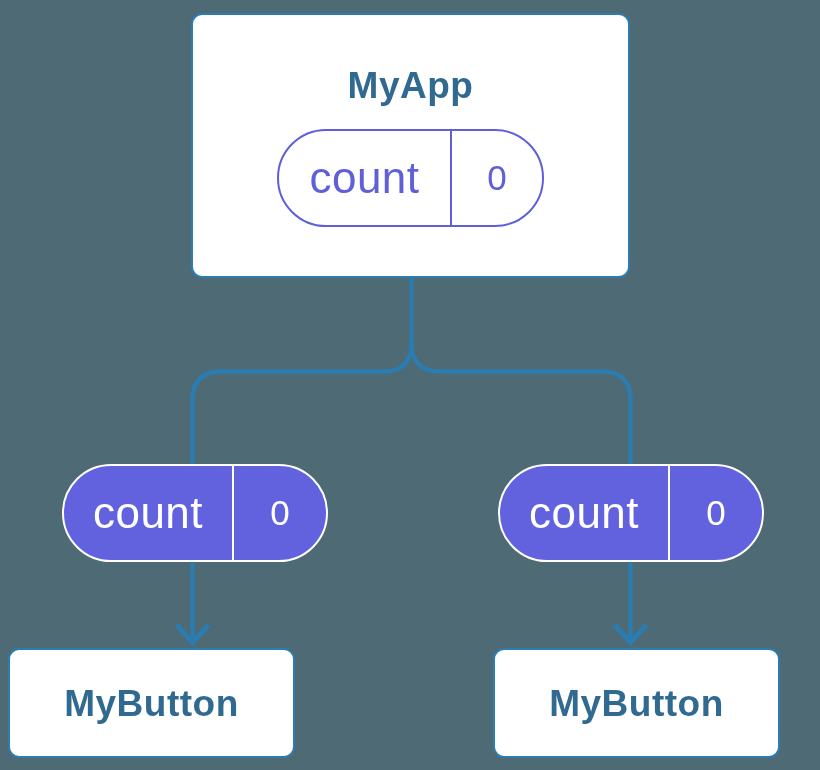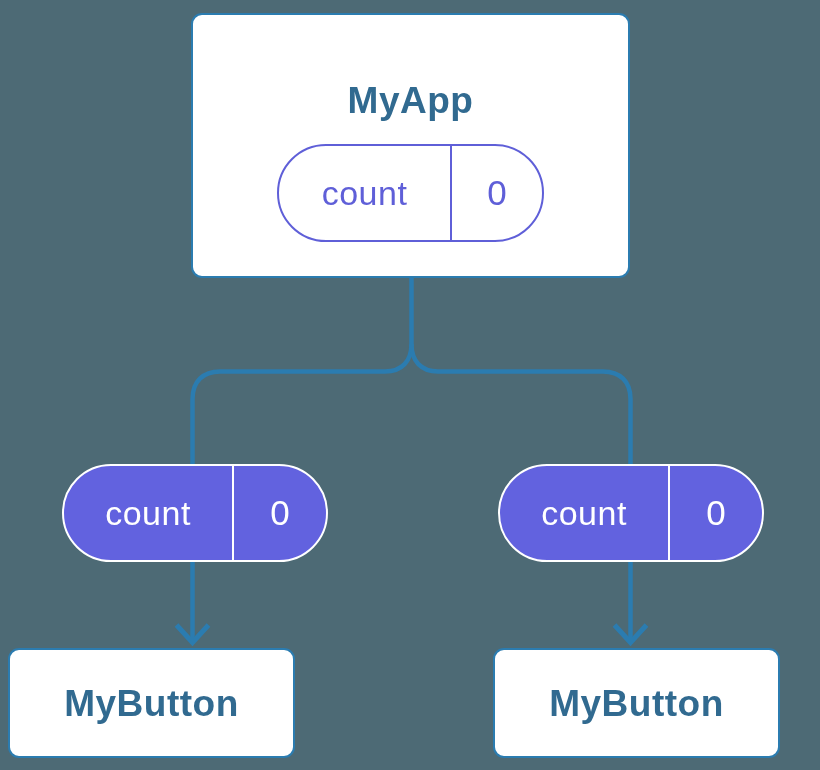--- a/index.html
+++ b/index.html
@@ -35,21 +35,21 @@
     left: 191px; top: 13px;
     width: 439px; height: 265px;
   }
   .card-title {
     font-size: 37px;
     font-weight: 600;
     color: #316A90;
     letter-spacing: 0.5px;
     line-height: 1;
   }
-  .card-root .card-title { margin-top: 67px; }
+  .card-root .card-title { margin-top: 52px; }
   .pill {
     box-sizing: border-box;
     border-radius: 49px;
     display: flex;
     align-items: stretch;
     overflow: hidden;
     z-index: 3;
   }
   .pill-outline {
     width: 267px; height: 98px;
@@ -68,21 +68,21 @@
     color: #ffffff;
   }
   .pill-filled-left  { left: 62px; }
   .pill-filled-right { left: 498px; }
   .pill-filled .pill-left { border-right: 2.5px solid #ffffff; }
   .pill-left {
     width: 171px;
     display: flex;
     align-items: center;
     justify-content: center;
-    font-size: 34px;
+    font-size: 44px;
     letter-spacing: 0.5px;
   }
   .pill-filled .pill-left { width: 168px; }
   .pill-right {
     flex: 1;
     display: flex;
     align-items: center;
     justify-content: center;
     font-size: 35px;
   }

